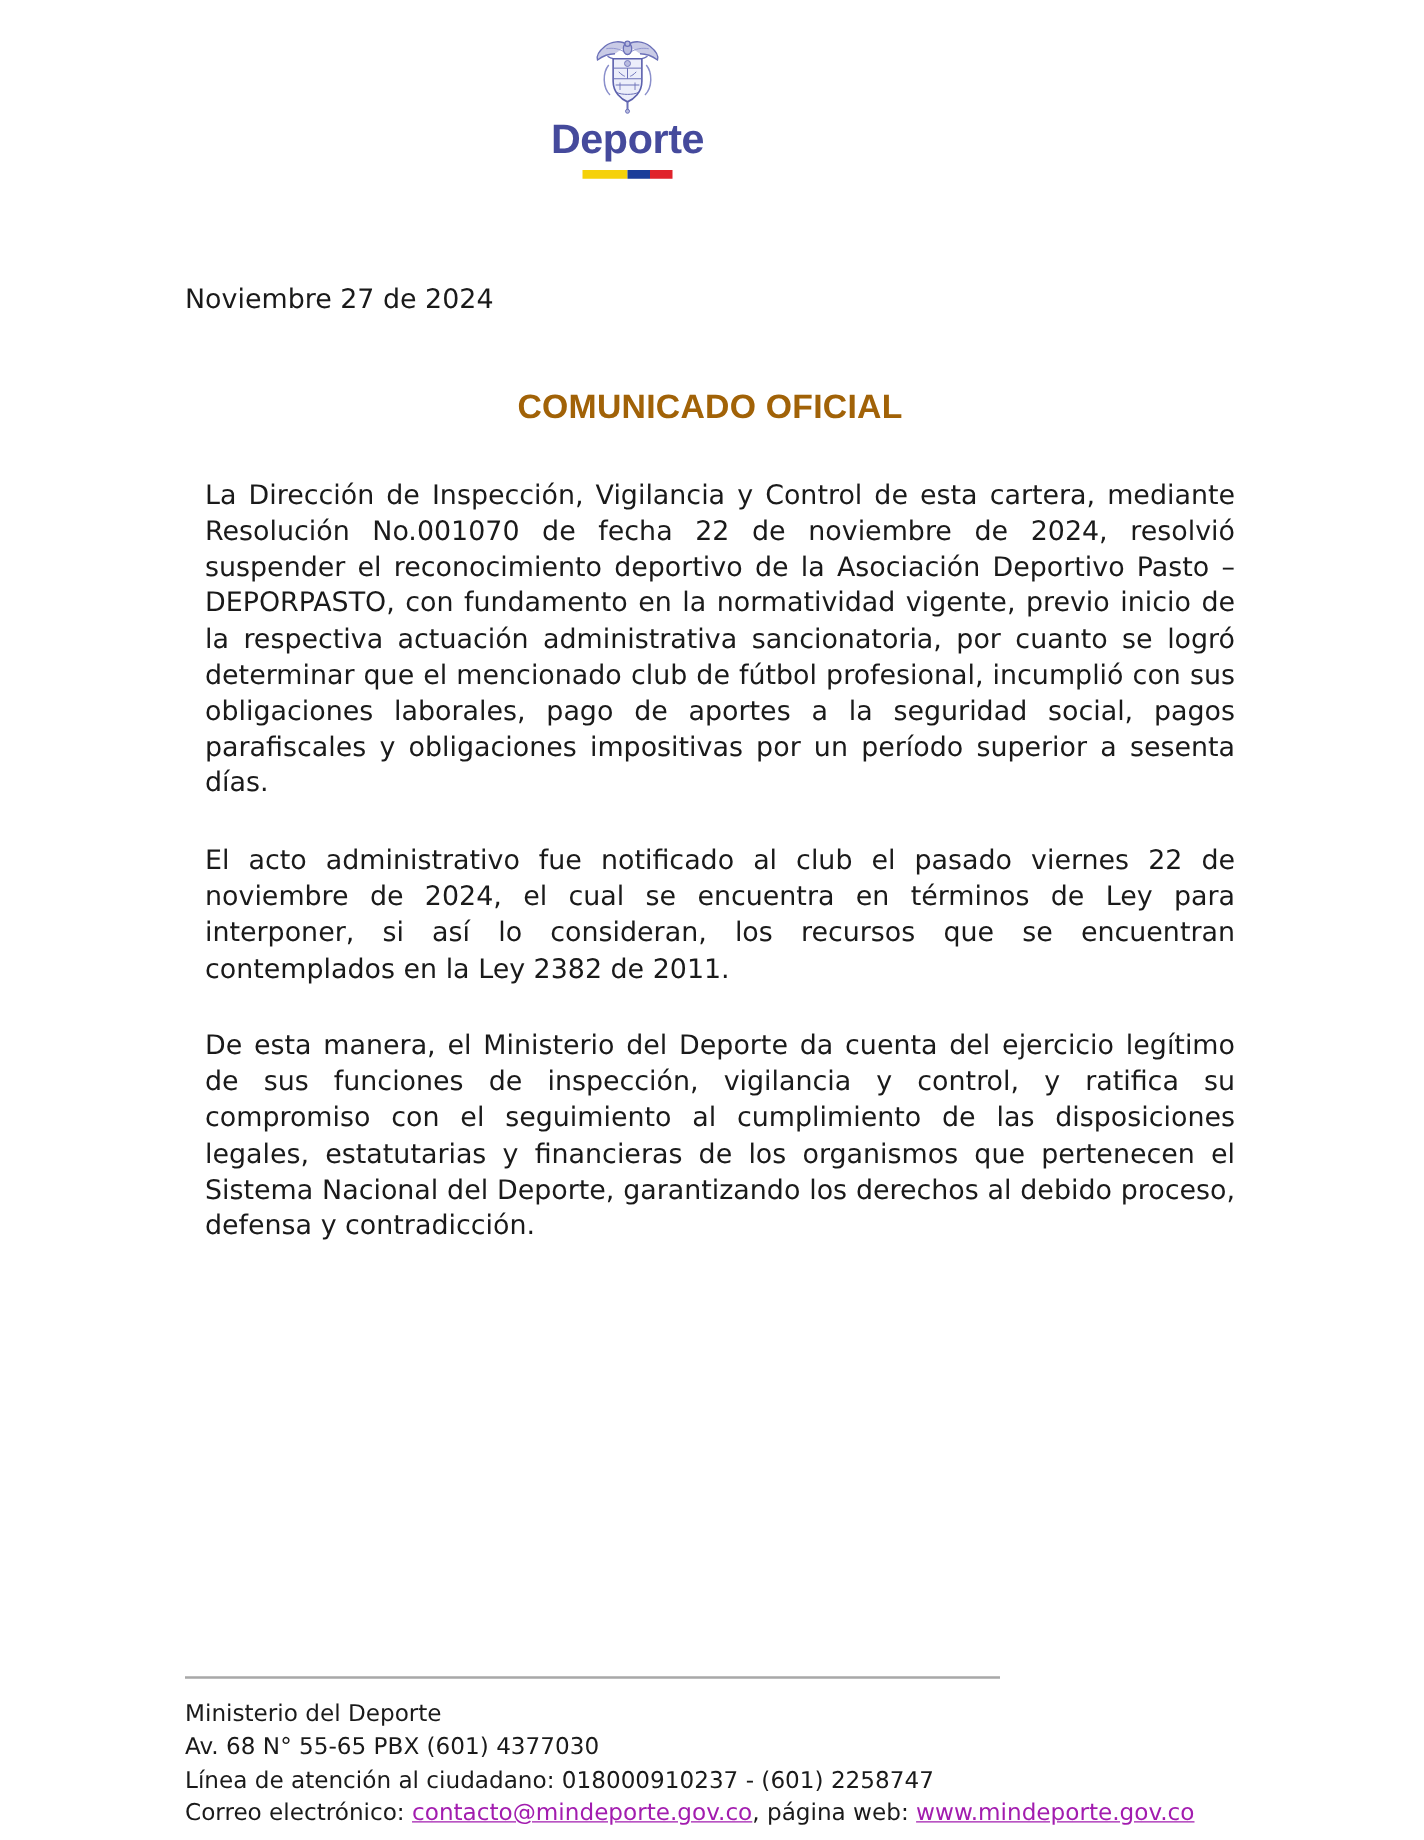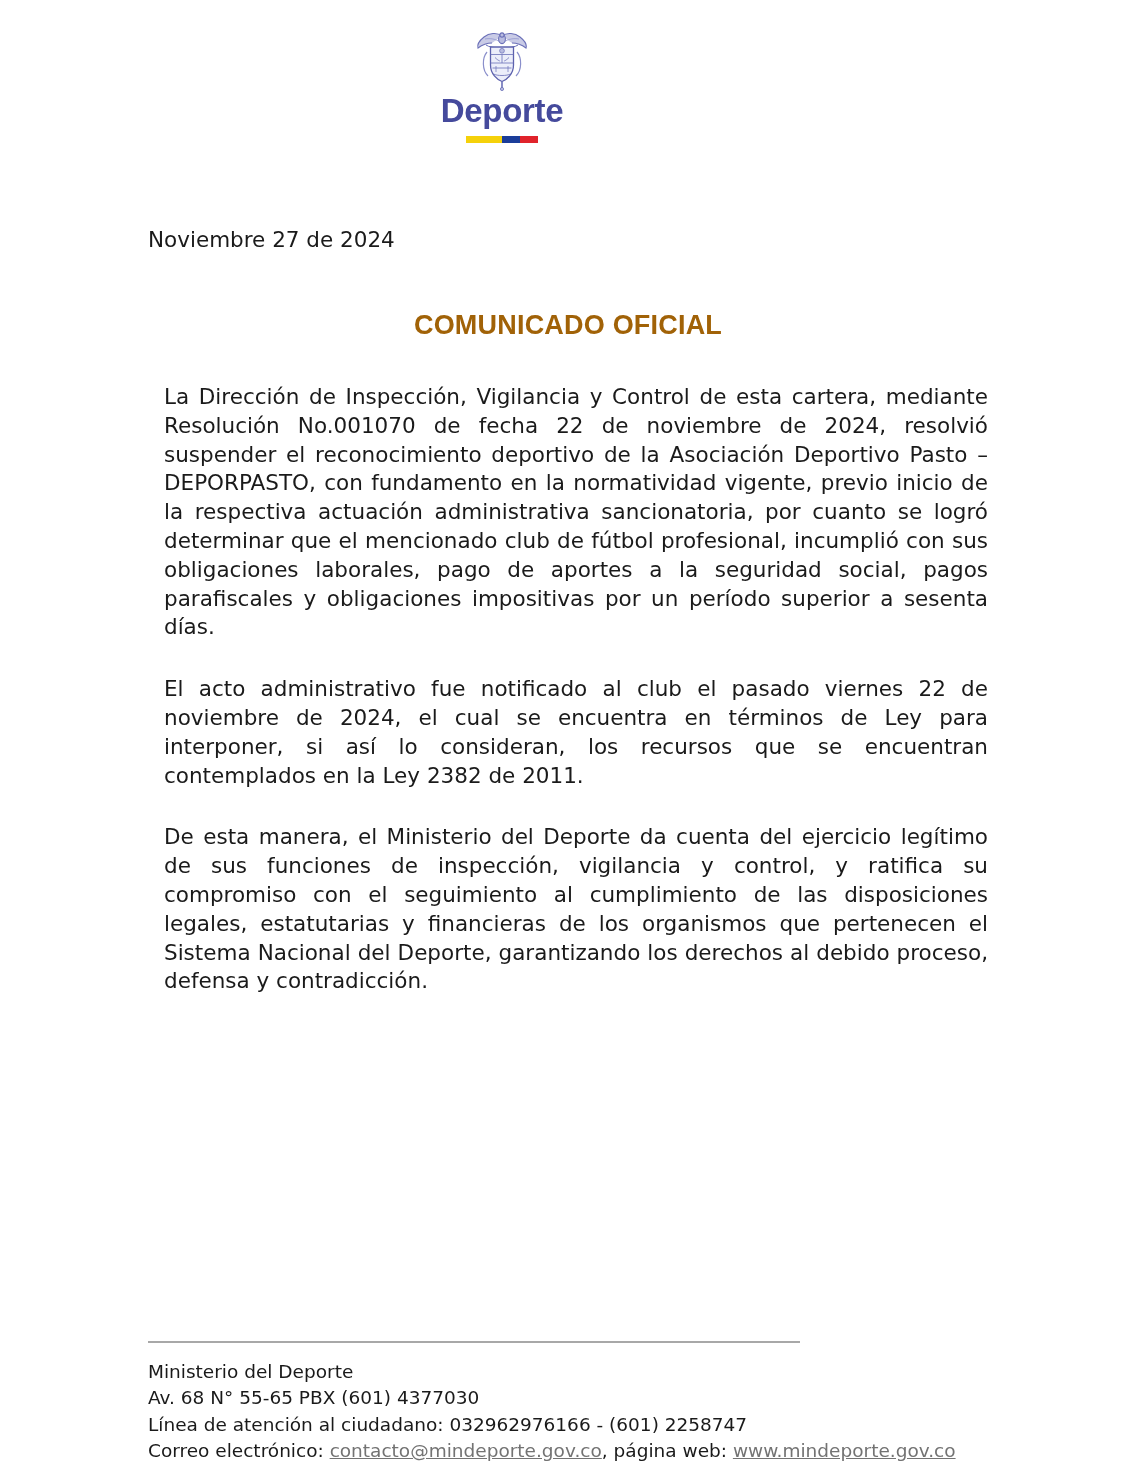--- a/index.html
+++ b/index.html
@@ -110,21 +110,21 @@
     height: 2px;
     background: #a8a8a8;
     margin: 0 0 16px 0;
   }
   .footer-lines {
     font-size: 18.5px;
     line-height: 1.43;
   }
   .footer-line { white-space: nowrap; }
   .footer-link {
-    color: #737373;
+    color: #a21caf;
     text-decoration: underline;
   }
 </style>
 </head>
 <body>
 
 <div class="page">
 
   <div class="letterhead">
 
@@ -190,19 +190,19 @@
   </div>
 
   <div class="footer">
     <div class="footer-rule"></div>
 
     <div class="footer-lines">
       <div class="footer-line">Ministerio del Deporte</div>
 
       <div class="footer-line">Av. 68 N° 55-65 PBX (601) 4377030</div>
 
-      <div class="footer-line">Línea de atención al ciudadano: 032962976166 - (601) 2258747</div>
+      <div class="footer-line">Línea de atención al ciudadano: 018000910237 - (601) 2258747</div>
 
       <div class="footer-line"><span>Correo electrónico: </span><a class="footer-link" href="#">contacto@mindeporte.gov.co</a><span>, página web: </span><a class="footer-link" href="#">www.mindeporte.gov.co</a></div>
     </div>
   </div>
 
 </div>
 
 </body></html>

